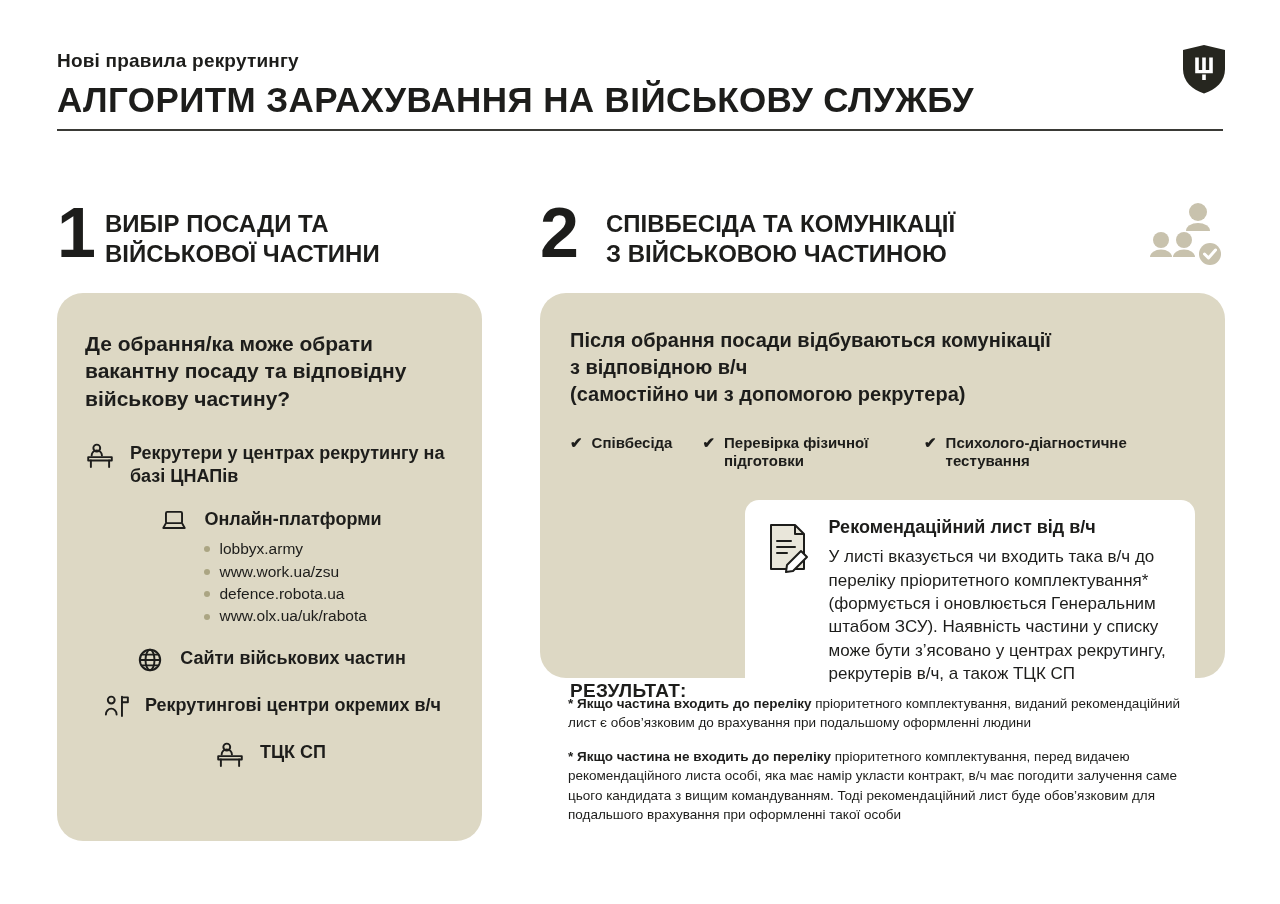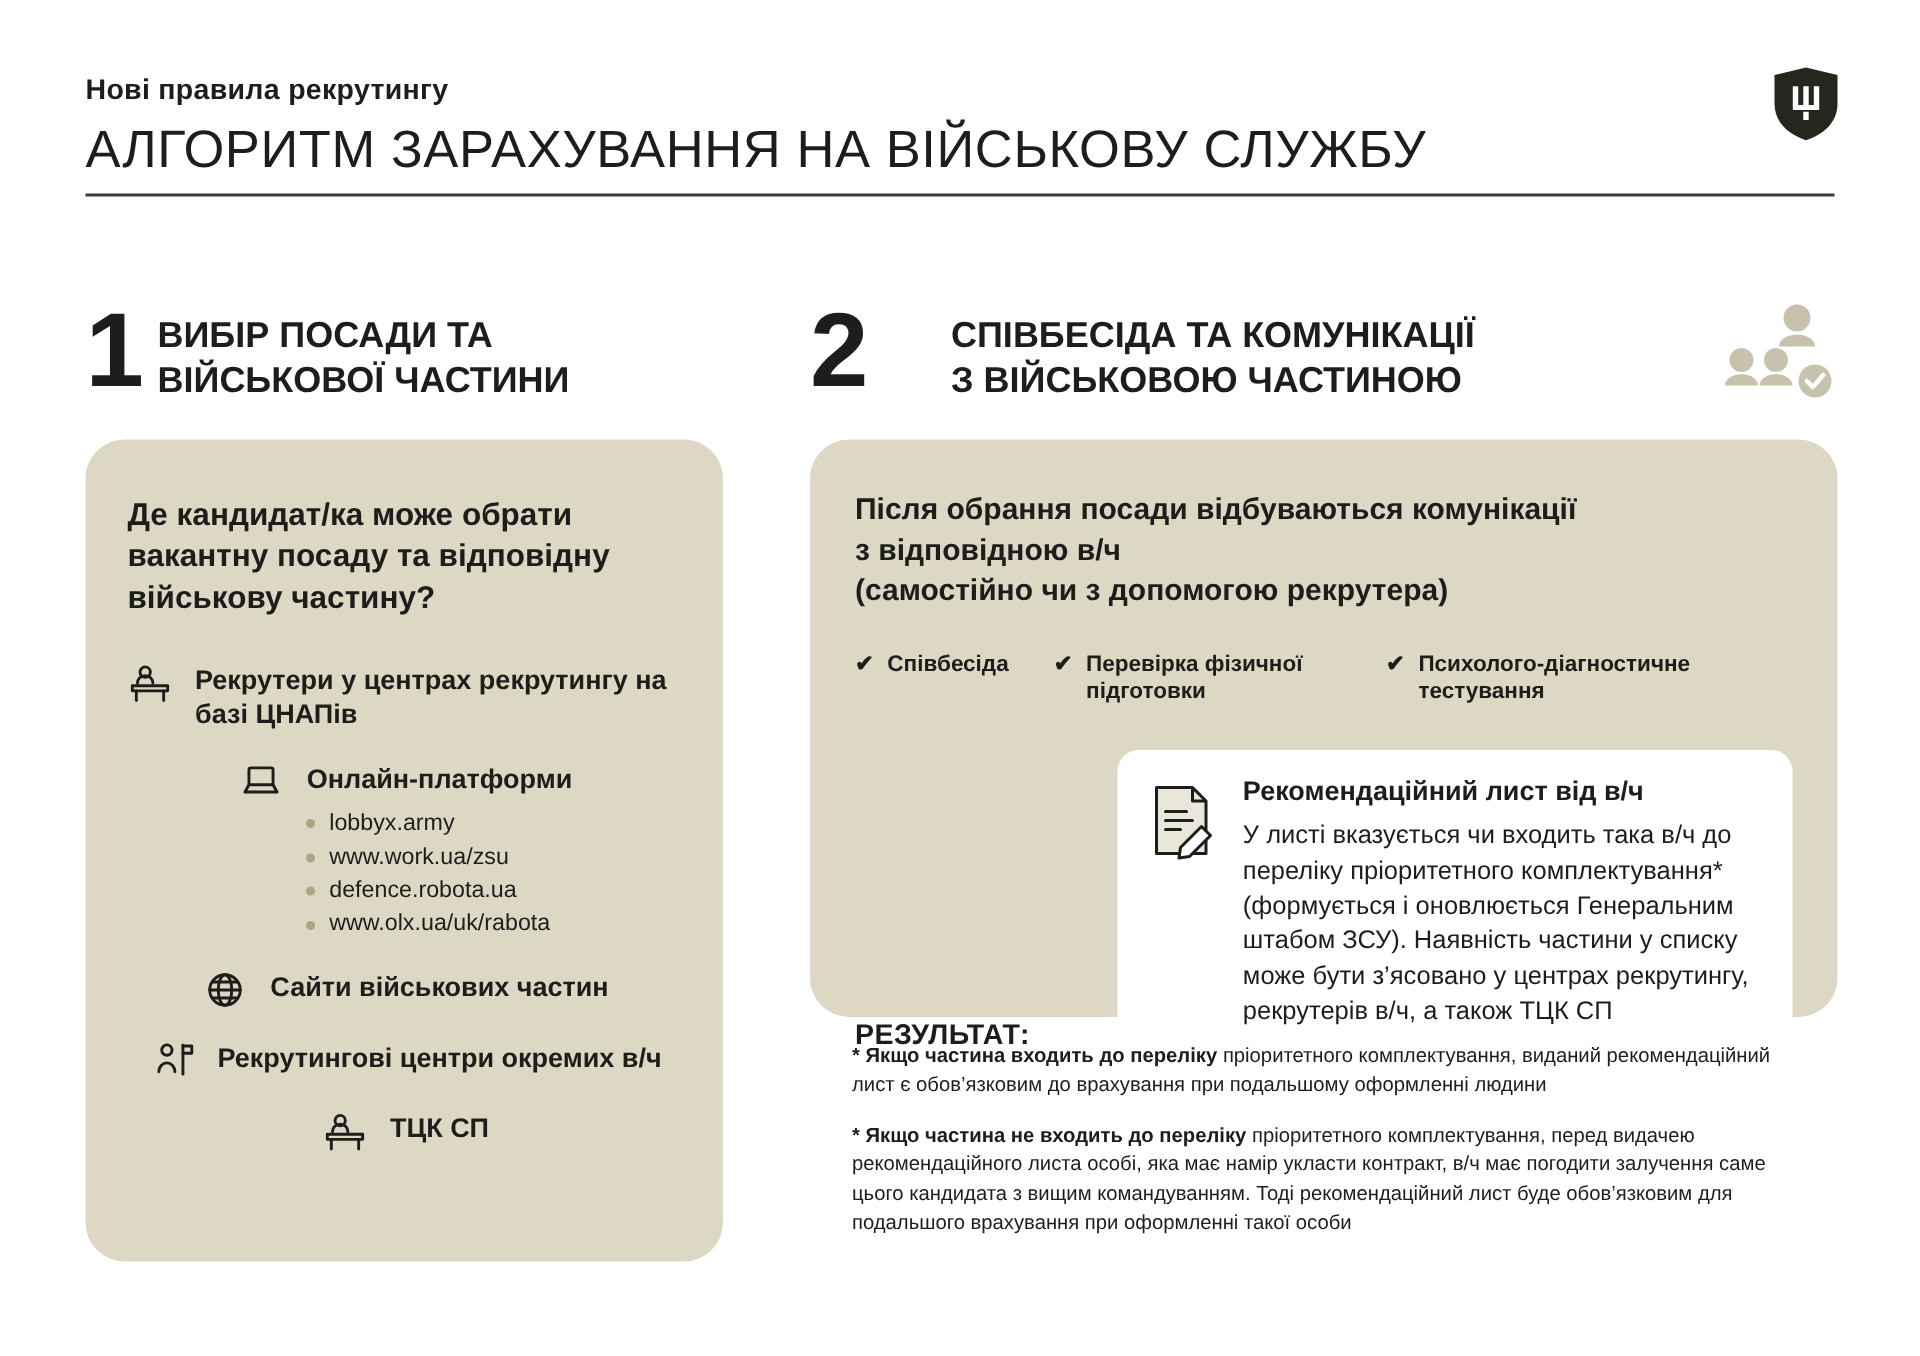--- a/index.html
+++ b/index.html
@@ -1,31 +1,31 @@
 <!DOCTYPE html>
 <html lang="uk"><head>
 <meta charset="utf-8">
 <style>
   html,body{margin:0;padding:0;background:#ffffff;}
   body{font-family:"Liberation Sans",sans-serif;color:#1d1d1b;}
   .canvas{position:relative;width:1280px;height:904px;background:#ffffff;overflow:hidden;}
 
   
   .kicker{position:absolute;left:57px;top:50px;font-size:19px;font-weight:bold;letter-spacing:.2px;}
-  .title{position:absolute;left:57px;top:80px;margin:0;font-size:35px;font-weight:400;letter-spacing:.4px;white-space:nowrap;}
+  .title{position:absolute;left:57px;top:80px;margin:0;font-size:35px;font-weight:700;letter-spacing:.4px;white-space:nowrap;}
   .rule{position:absolute;left:57px;top:129px;width:1166px;height:2px;background:#3a3a36;}
   .logo{position:absolute;left:1182px;top:44px;width:44px;height:50px;}
 
   
   .step-num{position:absolute;font-size:70px;font-weight:800;line-height:1;letter-spacing:-2px;}
   .step1-num{left:57px;top:198px;}
   .step2-num{left:540px;top:198px;}
   .step-title{position:absolute;font-size:24px;font-weight:800;line-height:1.27;}
   .step1-title{left:105px;top:209px;}
-  .step2-title{left:634px;top:209px;}
+  .step2-title{left:606px;top:209px;}
   .step2-icon{position:absolute;left:1148px;top:202px;width:76px;height:70px;}
 
   
   .panel{position:absolute;background:#ddd8c4;border-radius:26px;box-sizing:border-box;}
   .panel1{left:57px;top:293px;width:425px;height:548px;padding:37px 26px 30px 28px;}
   .panel2{left:540px;top:293px;width:685px;height:385px;padding:34px 30px 28px 30px;}
 
   .question{margin:0 0 30px 0;font-size:21px;font-weight:bold;line-height:1.3;max-width:382px;}
 
   .channels{list-style:none;margin:0;padding:0;display:flex;flex-direction:column;gap:19px;align-items:center;}
@@ -94,21 +94,21 @@
         <path d="M2 55 a11 7.5 0 0 1 22 0 z"></path>
         <circle cx="36" cy="38" r="8"></circle>
         <path d="M25 55 a11 7.5 0 0 1 22 0 z"></path>
         <circle cx="62" cy="52" r="11"></circle>
       </g>
       <path d="M56.5 52 l4 4 l7-8" fill="none" stroke="#ffffff" stroke-width="3" stroke-linecap="round" stroke-linejoin="round"></path>
     </svg>
   </div>
 
   <section class="panel panel1">
-    <p class="question">Де кандидат/ка може обрати вакантну посаду та відповідну військову частину?</p>
+    <p class="question">Де обрання/ка може обрати вакантну посаду та відповідну військову частину?</p>
     <ul class="channels">
 
       <li class="channel">
         <span class="ch-icon">
           <svg viewBox="0 0 28 28" width="30" height="30">
               <g class="stroke">
             <circle cx="11" cy="7.5" r="3.2"></circle>
                 <path d="M6.2 14.5 a4.8 4.8 0 0 1 9.6 0"></path>
             <rect x="3" y="16" width="22" height="3.2"></rect>
                 <path d="M5.5 19.2 v6 M22.5 19.2 v6"></path>

